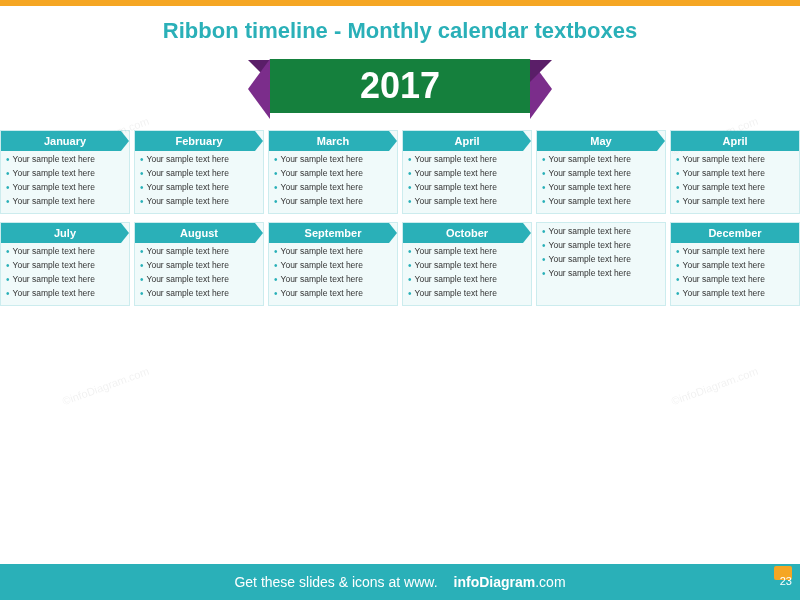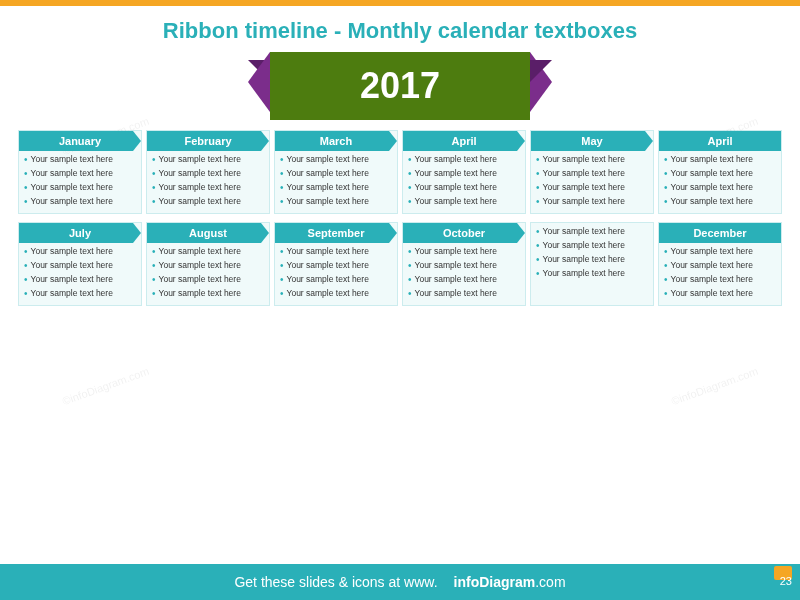--- a/index.html
+++ b/index.html
@@ -33,23 +33,23 @@
       display: flex;
       justify-content: center;
       align-items: center;
       margin: 0 0 10px 0;
       position: relative;
       height: 68px;
     }
 
     .ribbon {
       position: relative;
-      background: #4d7c0f;
+      background: #15803d;
       width: 260px;
-      height: 68px;
+      height: 54px;
       display: flex;
       align-items: center;
       justify-content: center;
     }
 
     .ribbon::before {
       content: '';
       position: absolute;
       left: -22px;
       top: 0;
@@ -105,21 +105,21 @@
       pointer-events: none;
       white-space: nowrap;
     }
     .watermark-left { left: 60px; top: 130px; }
     .watermark-right { right: 40px; top: 130px; }
     .watermark2-left { left: 60px; top: 380px; }
     .watermark2-right { right: 40px; top: 380px; }
 
     
     .calendar-section {
-      padding: 0 18px;
+      padding: 0 0;
       margin-bottom: 8px;
     }
 
     .month-row {
       display: flex;
       gap: 4px;
       margin-bottom: 6px;
     }
 
     .month-box {

